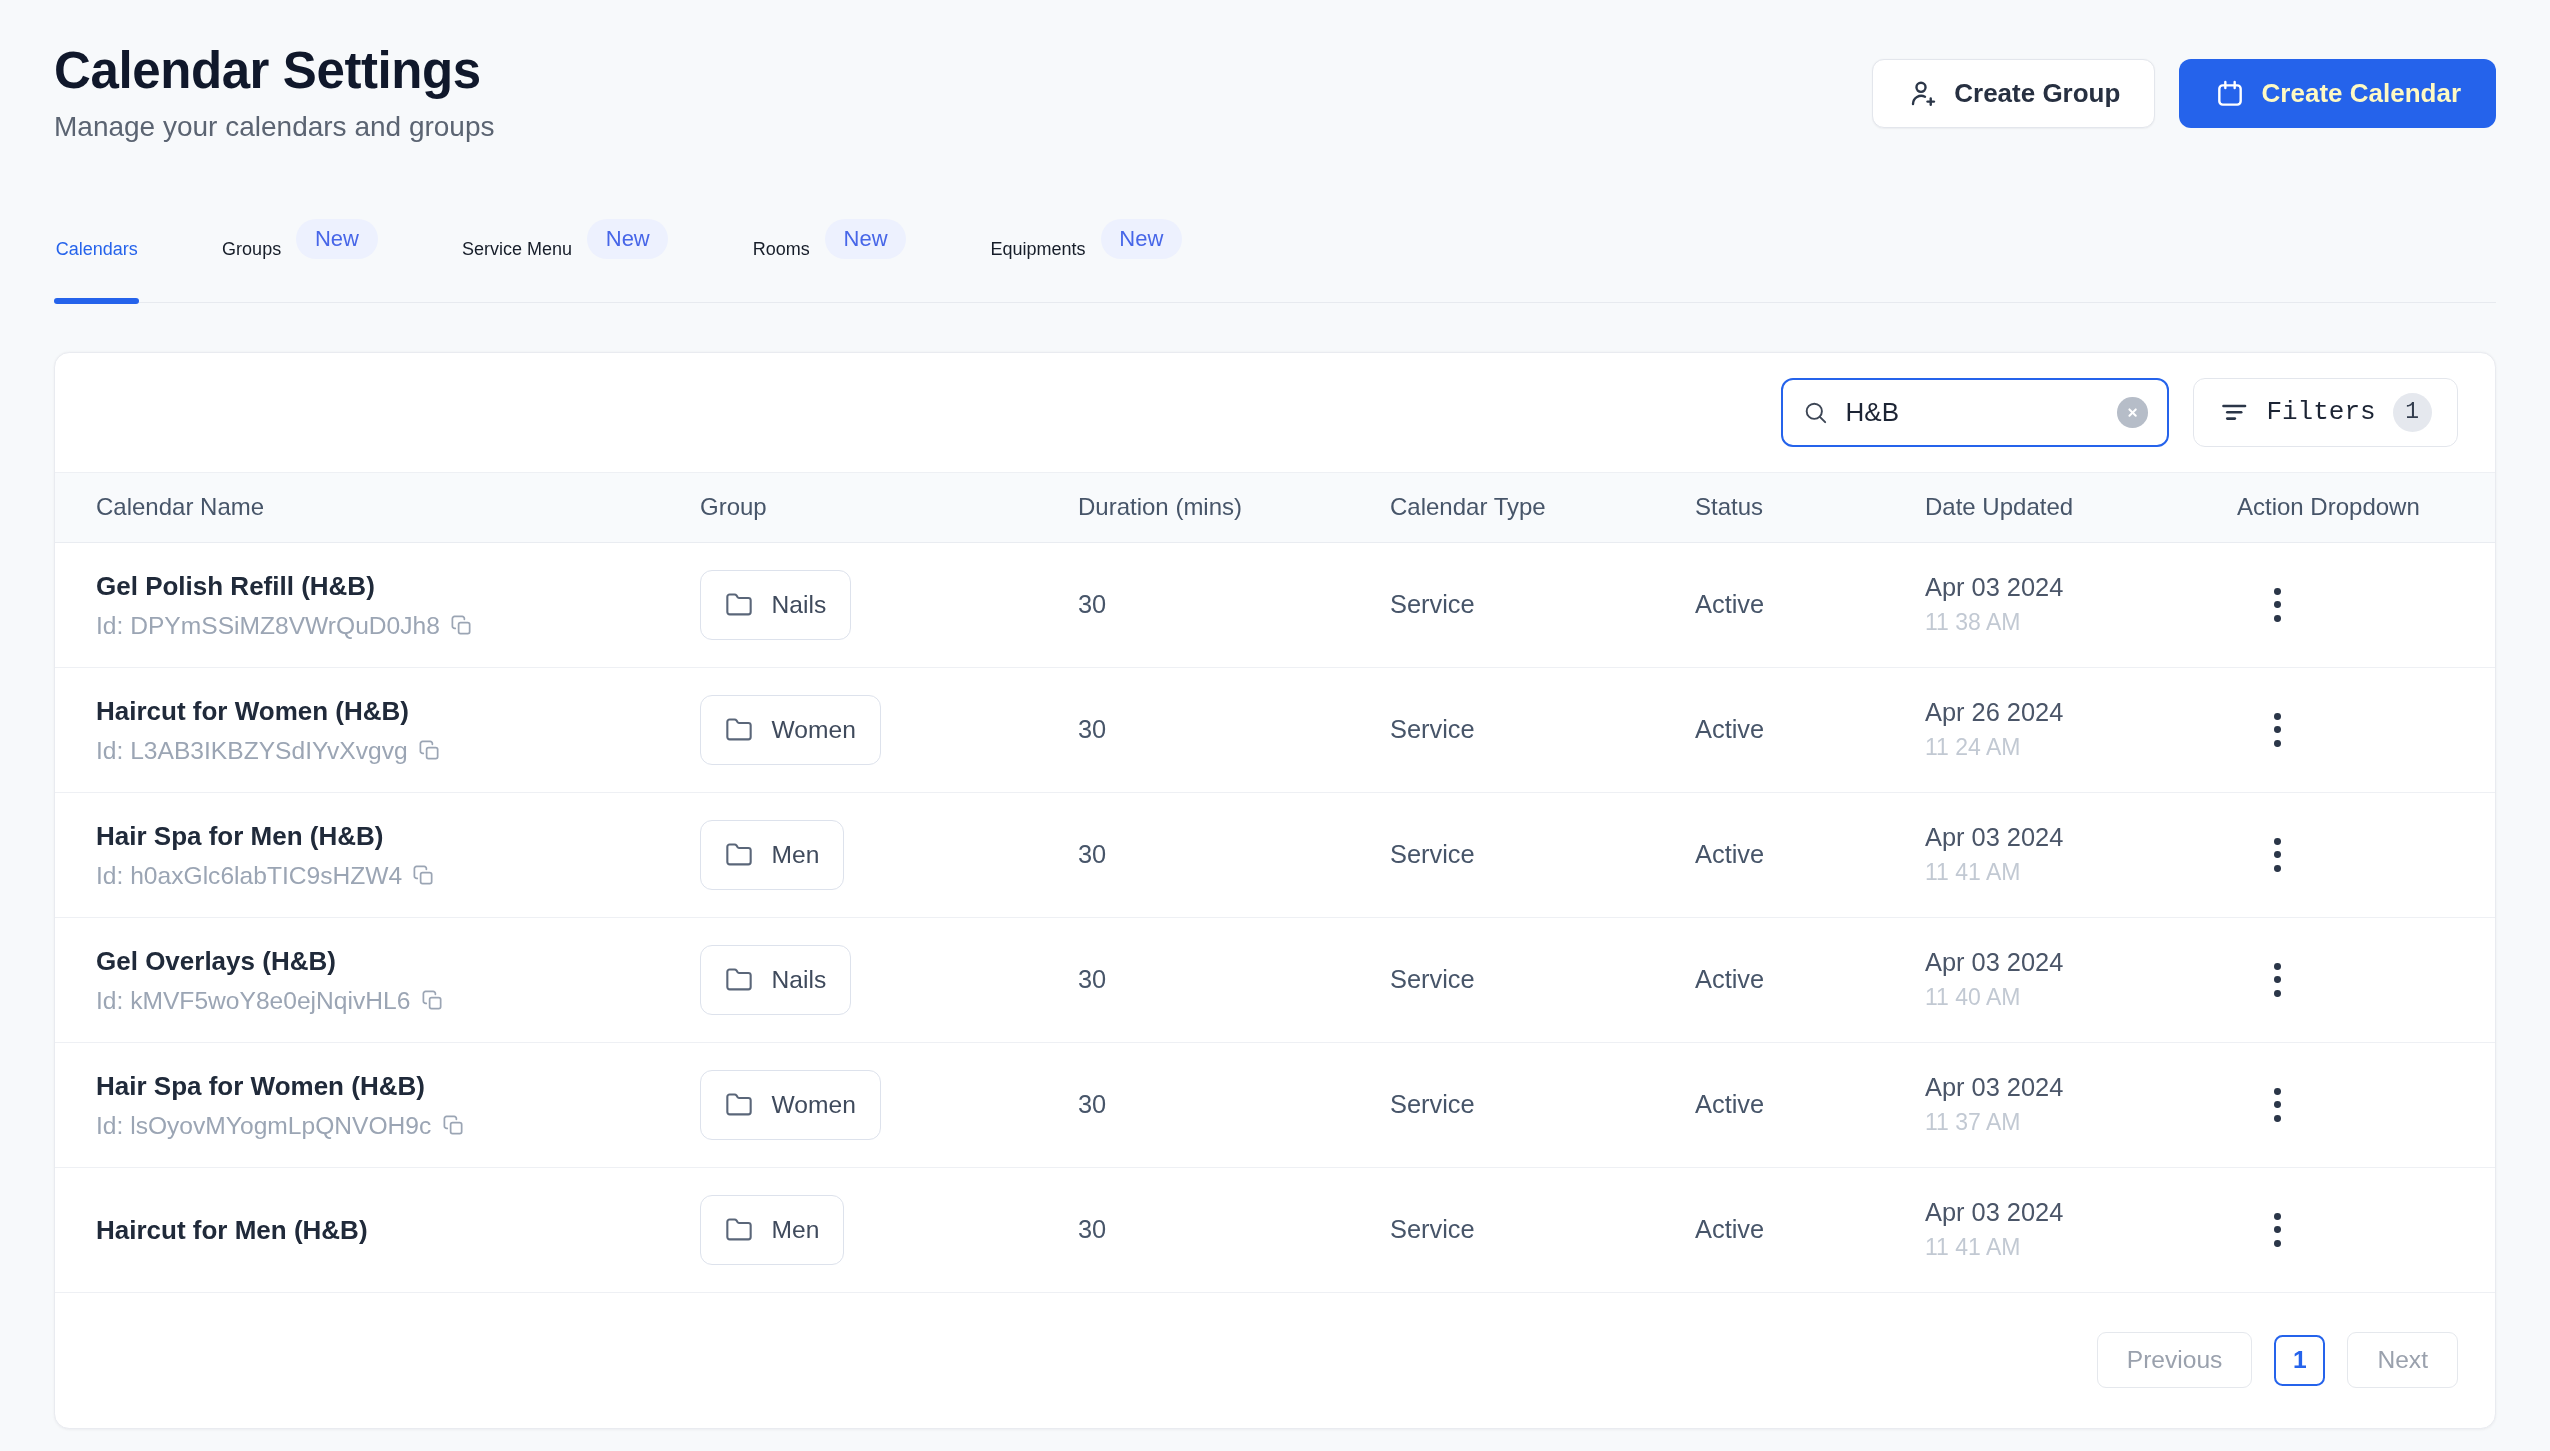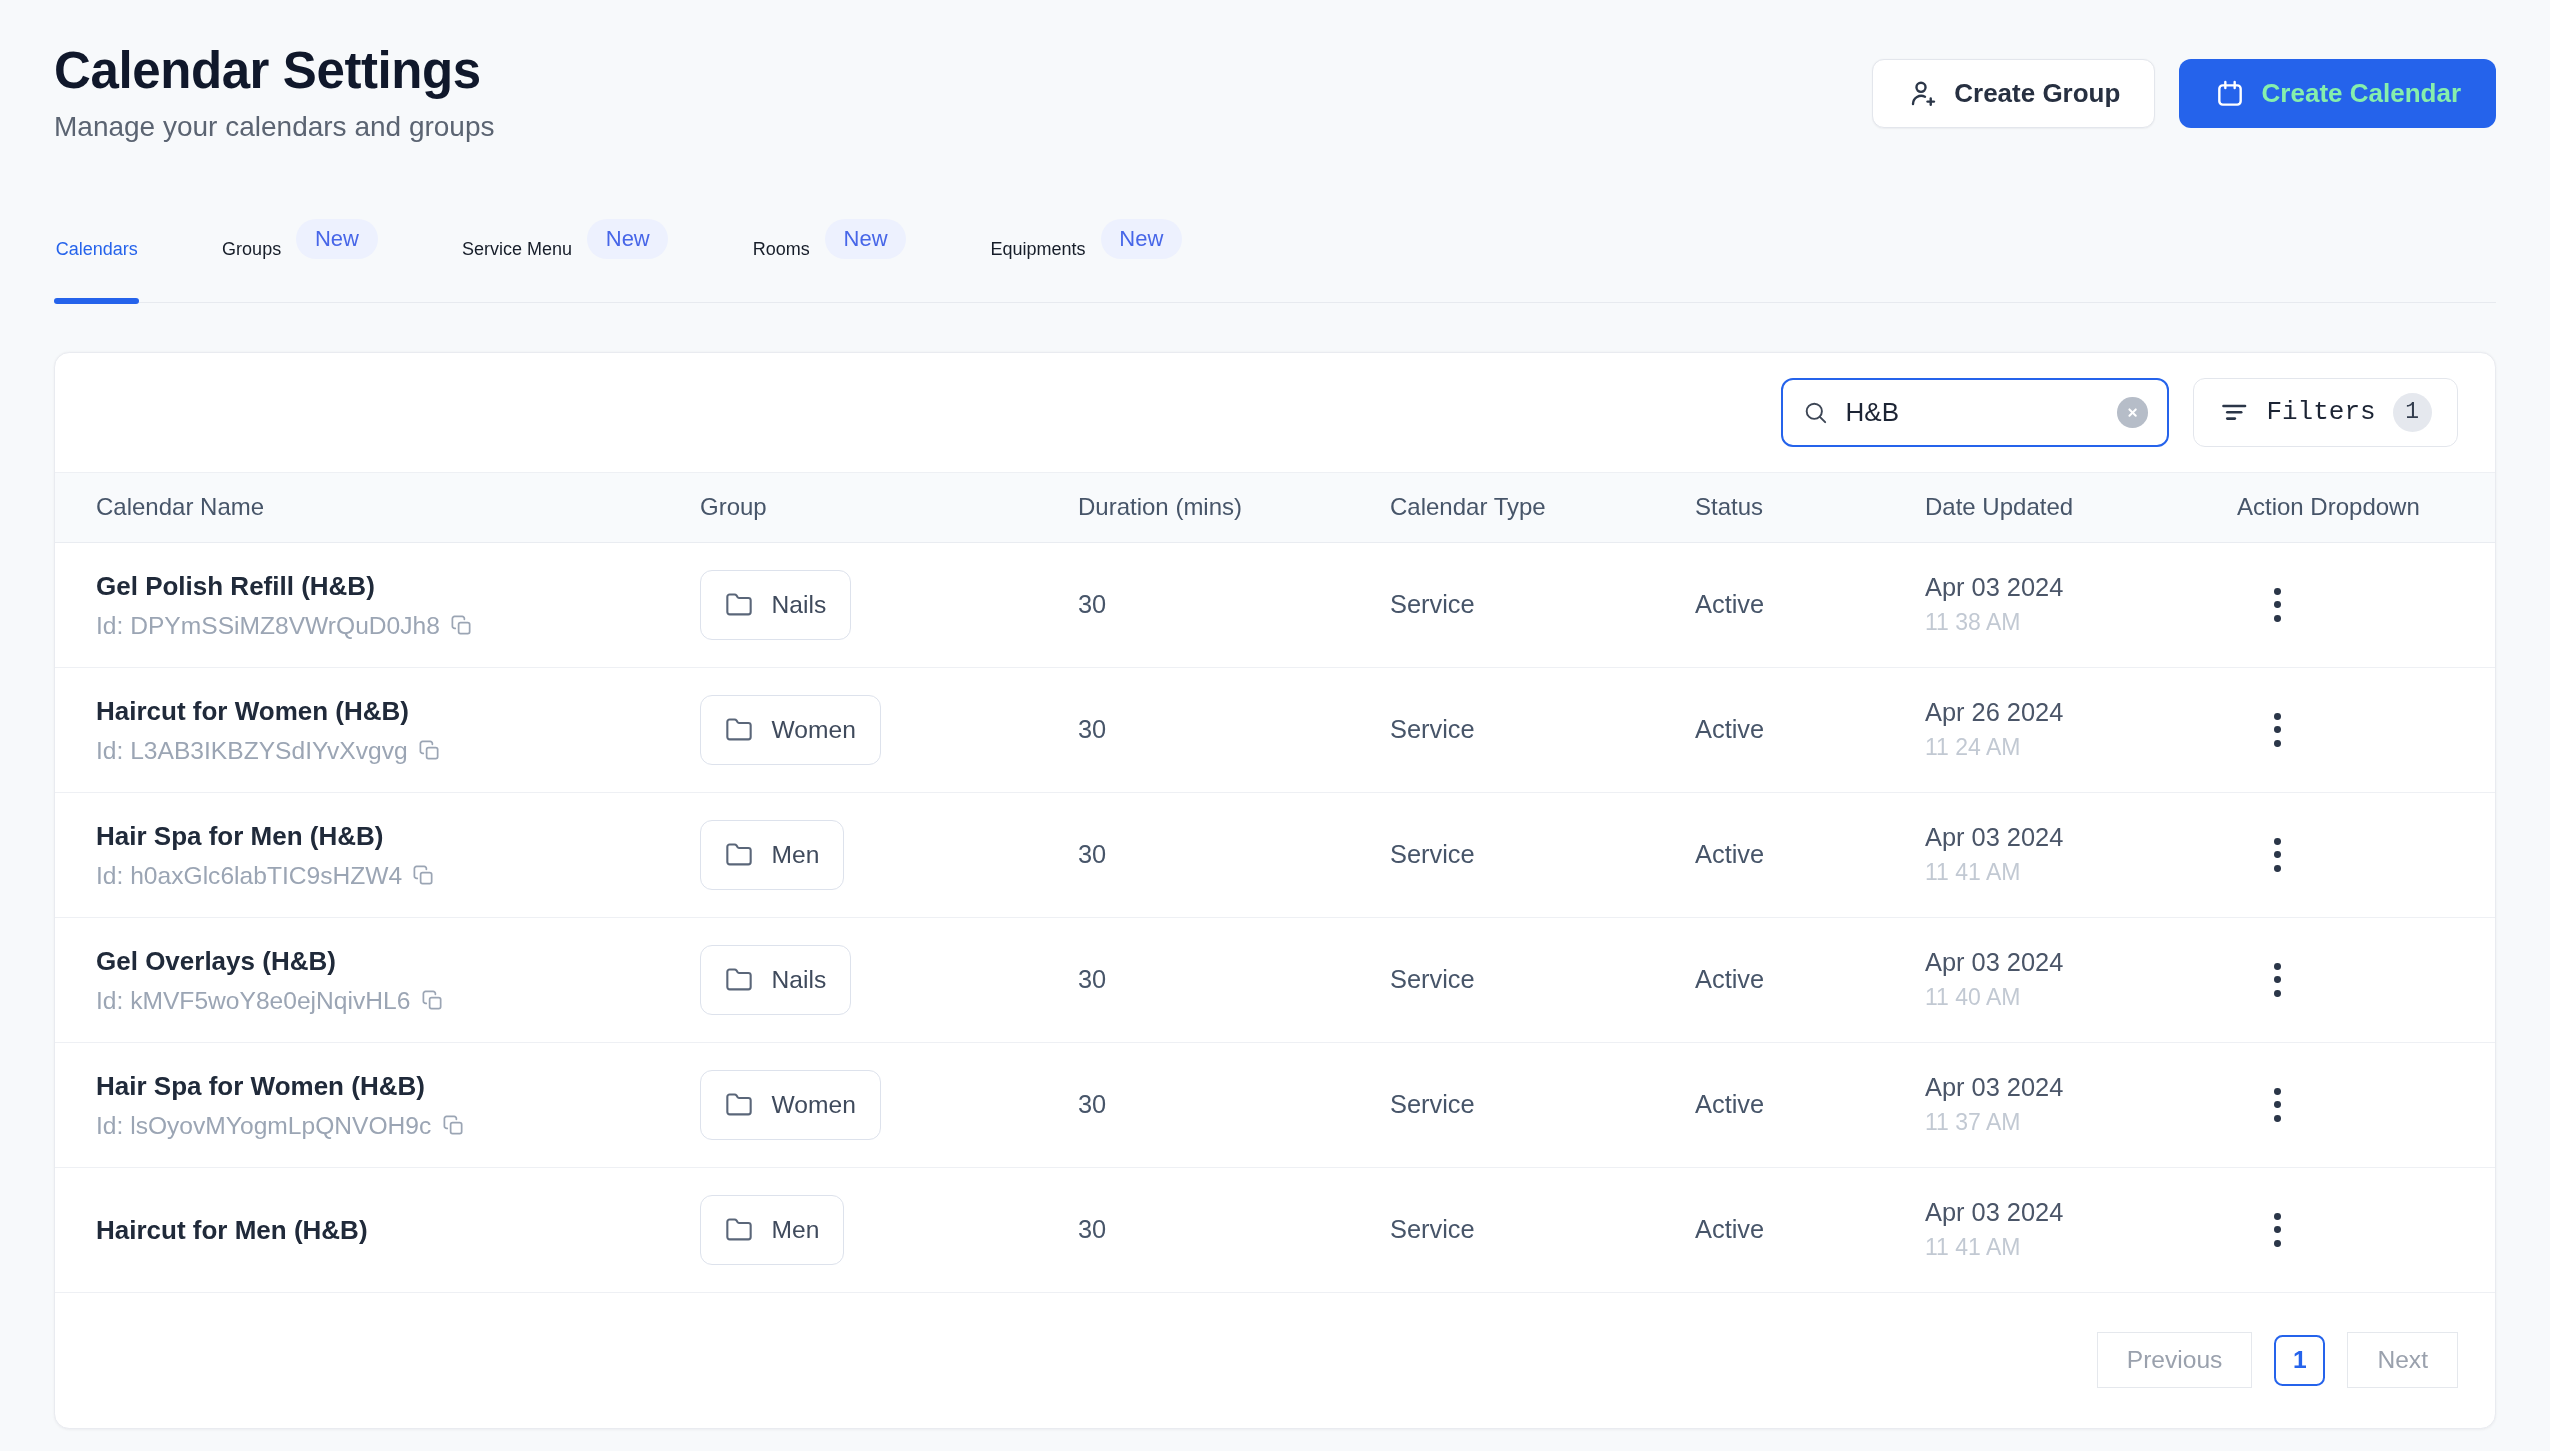--- a/index.html
+++ b/index.html
@@ -15,21 +15,21 @@
   
   .header{display:flex;justify-content:space-between;align-items:flex-start;}
   .page-title{font-size:51px;line-height:58px;font-weight:700;color:#10182b;letter-spacing:-0.4px;margin:0;}
   .page-subtitle{font-size:28px;line-height:39px;color:#5b6472;margin-top:6.8px;}
   .header-actions{display:flex;gap:24px;margin-top:17px;}
   .btn{display:inline-flex;align-items:center;justify-content:center;gap:15.2px;
     height:69px;padding:0 34px;border-radius:12px;font-size:26px;font-weight:600;
     border:1.7px solid transparent;cursor:pointer;box-sizing:border-box;background:#fff;
     font-family:"Liberation Sans", sans-serif;}
   .btn-secondary{border-color:#e3e6ec;color:#273041;box-shadow:0 0.8px 1.7px rgba(16,24,40,.05);text-align:right;}
-  .btn-primary{background:#2563eb;color:#86efac;}
+  .btn-primary{background:#2563eb;color:#fef9c3;}
   .btn svg{flex:0 0 auto;}
 
   
   .tabs{display:flex;gap:81px;margin-top:85px;border-bottom:1.7px solid #e7eaef;}
   .tab{position:relative;display:flex;align-items:flex-start;padding:0 1.7px 30.5px;cursor:pointer;}
   .tab-label{font-size:18px;line-height:37px;font-weight:500;color:#161d29;text-align:right;}
   .tab.active .tab-label{color:#2563eb;}
   .tab-underline{display:none;}
   .tab.active .tab-underline{display:block;position:absolute;left:0;right:0;bottom:-2.5px;height:6px;background:#2563eb;border-radius:5.1px;}
   .tab-badge{background:#edf1fe;color:#4766e8;font-size:22px;line-height:22px;font-weight:500;
@@ -70,21 +70,21 @@
   .cell-text{font-size:25.4px;color:#475569;}
   .date-cell{display:flex;flex-direction:column;gap:6.8px;}
   .date-main{font-size:25.4px;font-weight:500;color:#4a5568;}
   .date-time{font-size:23px;color:#c2c9d3;}
   .action-cell{padding-left:25.4px;}
   .kebab{display:flex;flex-direction:column;gap:6.8px;background:none;border:none;cursor:pointer;padding:12px;}
   .kebab .dot{width:6.8px;height:6.8px;border-radius:50%;background:#2b3648;}
 
   
   .tfooter{height:135px;display:flex;align-items:center;justify-content:flex-end;gap:22px;padding:0 37px;}
-  .pg-btn{height:56px;padding:0 29px;border-radius:0;border:1.7px solid #e5e8ed;background:#fff;
+  .pg-btn{height:56px;padding:0 29px;border-radius:9px;border:1.7px solid #e5e8ed;background:#fff;
     font-size:24.6px;font-weight:500;color:#9aa1ad;cursor:pointer;font-family:"Liberation Sans", sans-serif;}
   .pg-page{width:51px;height:51px;border-radius:8.5px;border:2.5px solid #2563eb;background:#fff;
     color:#2563eb;font-size:24.6px;font-weight:600;cursor:pointer;display:flex;align-items:center;justify-content:center;
     font-family:"Liberation Sans", sans-serif;}
 </style>
 </head>
 <body>
 
 <div class="page">
 

